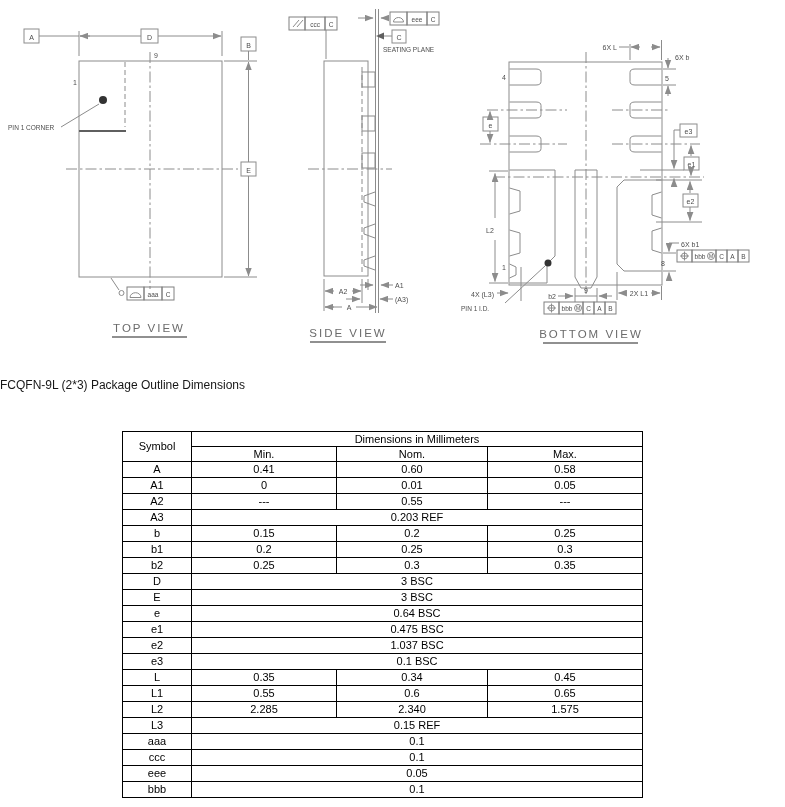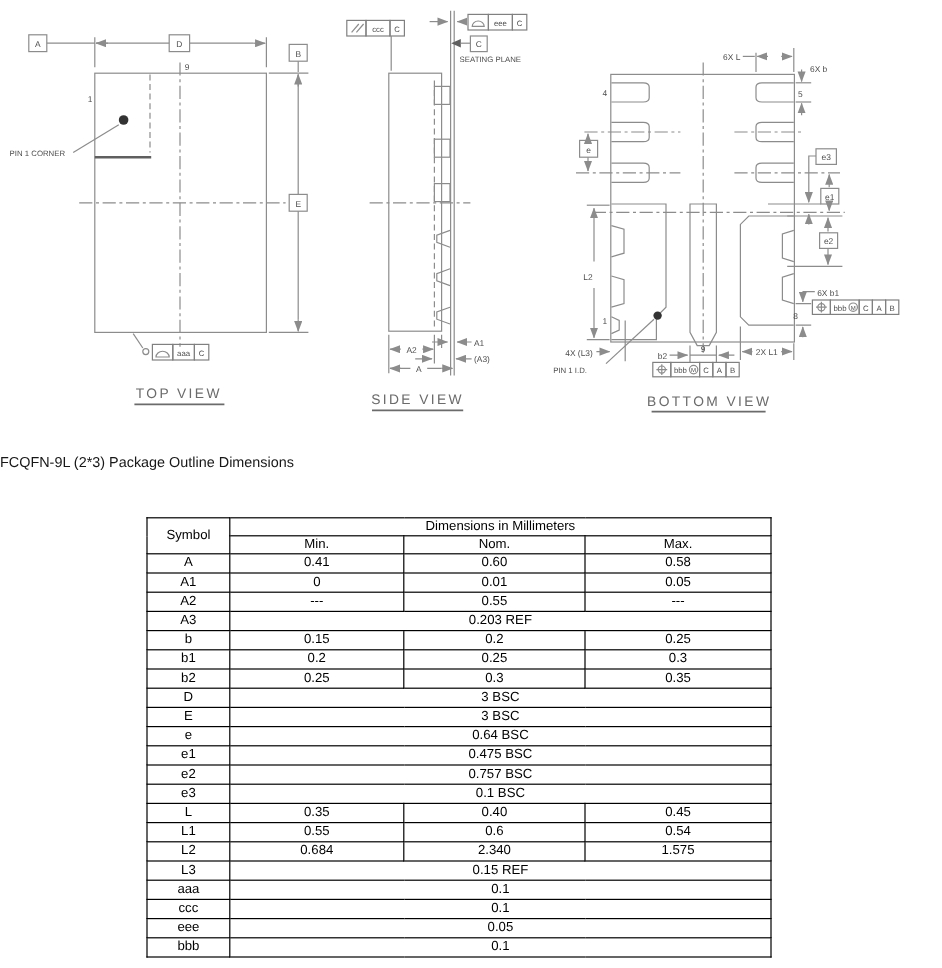--- a/index.html
+++ b/index.html
@@ -415,41 +415,41 @@
     <tr>
         <td>e</td>
         <td colspan="3">0.64 BSC</td>
       </tr>
     <tr>
         <td>e1</td>
         <td colspan="3">0.475 BSC</td>
       </tr>
     <tr>
         <td>e2</td>
-        <td colspan="3">0.757 BSC</td>
+        <td colspan="3">1.037 BSC</td>
       </tr>
     <tr>
         <td>e3</td>
         <td colspan="3">0.1 BSC</td>
       </tr>
     <tr>
         <td>L</td>
         <td>0.35</td>
-        <td>0.40</td>
+        <td>0.34</td>
         <td>0.45</td>
       </tr>
     <tr>
         <td>L1</td>
         <td>0.55</td>
         <td>0.6</td>
-        <td>0.54</td>
+        <td>0.65</td>
       </tr>
     <tr>
         <td>L2</td>
-        <td>0.684</td>
+        <td>2.285</td>
         <td>2.340</td>
         <td>1.575</td>
       </tr>
     <tr>
         <td>L3</td>
         <td colspan="3">0.15 REF</td>
       </tr>
     <tr>
         <td>aaa</td>
         <td colspan="3">0.1</td>

